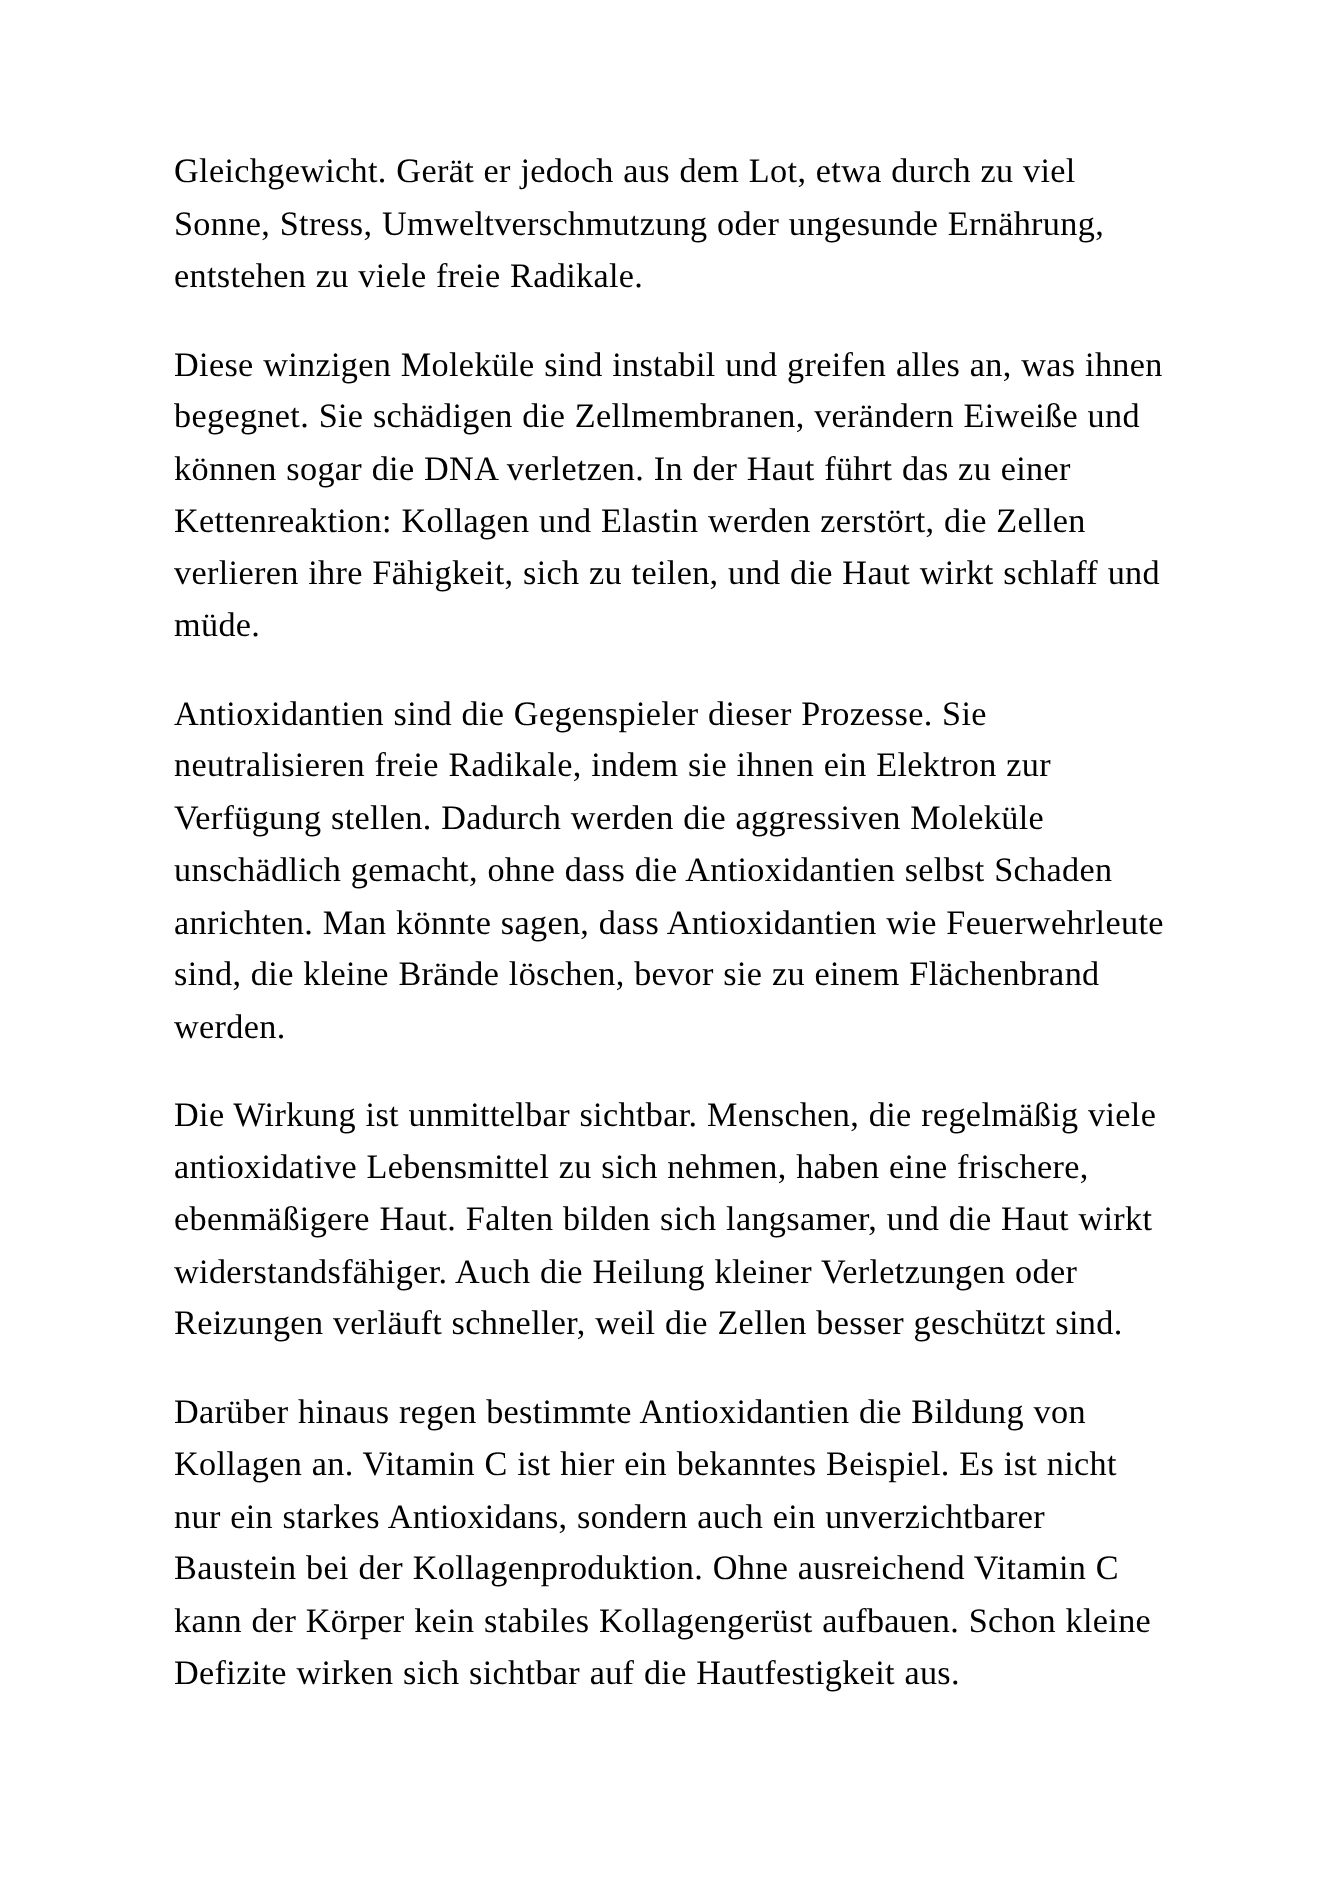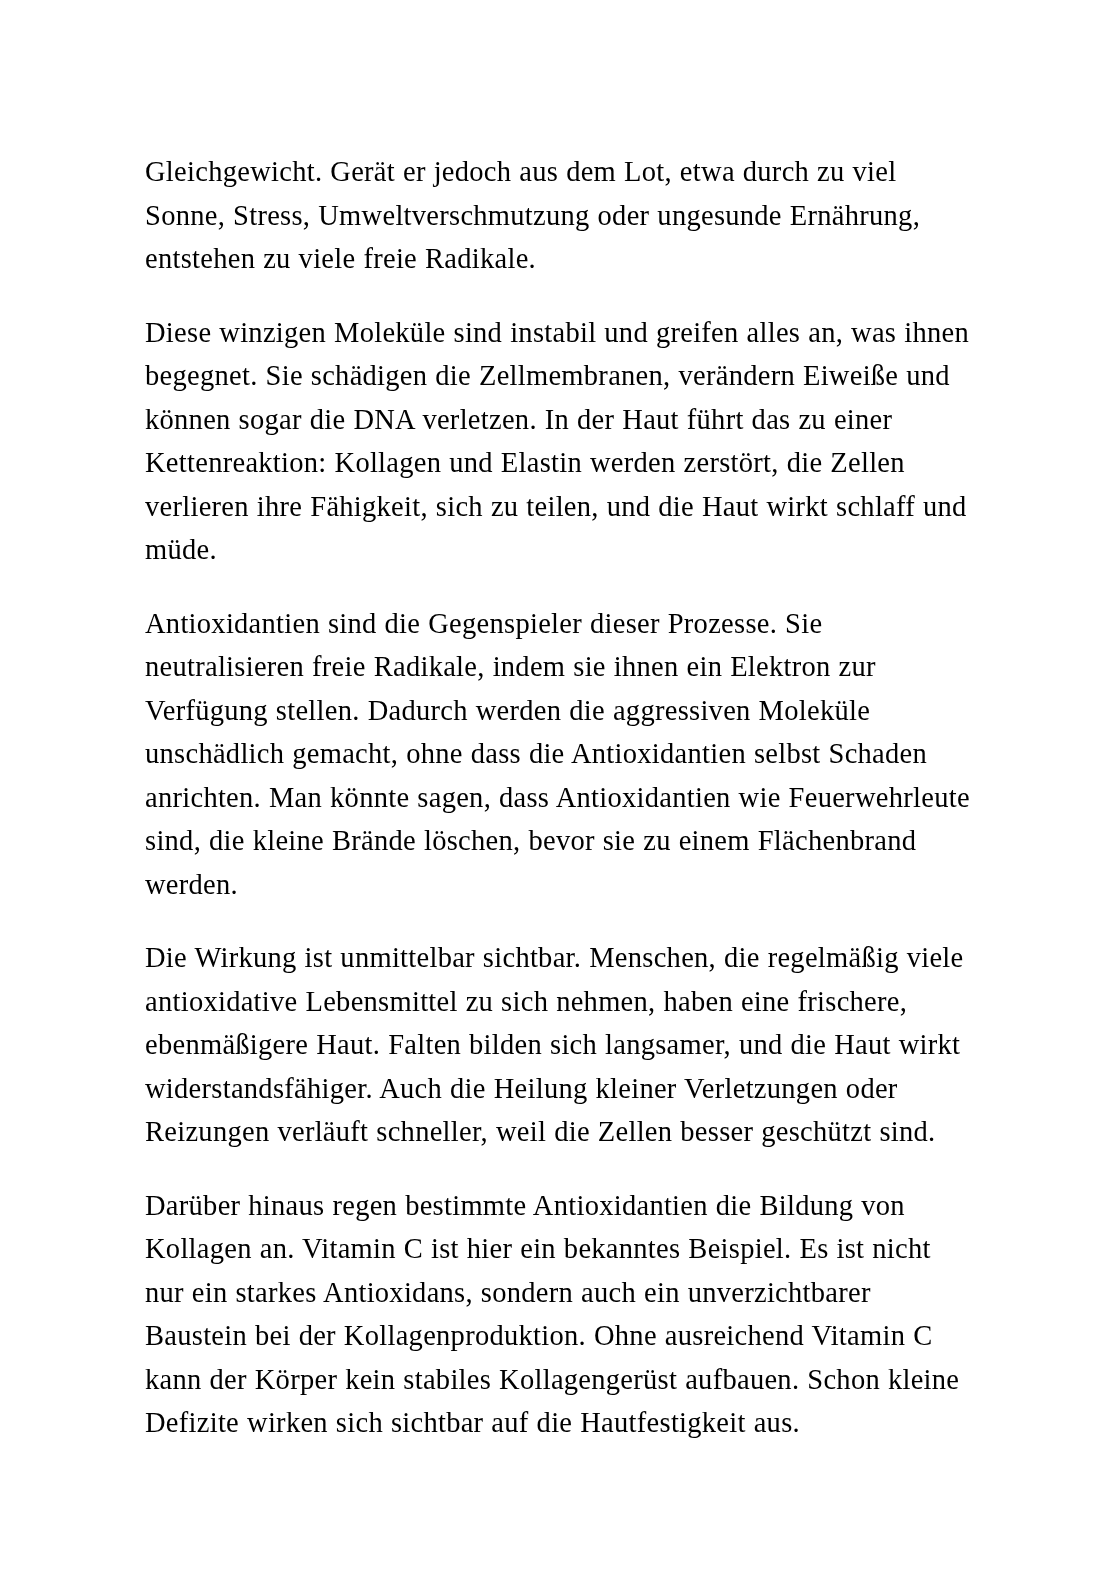--- a/index.html
+++ b/index.html
@@ -11,21 +11,21 @@
     position: relative;
     width: 1116px;
     height: 1581px;
     background: #ffffff;
     box-sizing: border-box;
     overflow: hidden;
   }
   .text-column {
     position: absolute;
     left: 145px;
-    top: 150px;
+    top: 122px;
     width: 830px;
   }
   .para {
     font-family: "Liberation Serif", "DejaVu Serif", serif;
     font-size: 28.5px;
     line-height: 43.5px;
     color: #000000;
     margin: 0 0 30px 0;
     text-align: left;
     letter-spacing: 0.01em;

